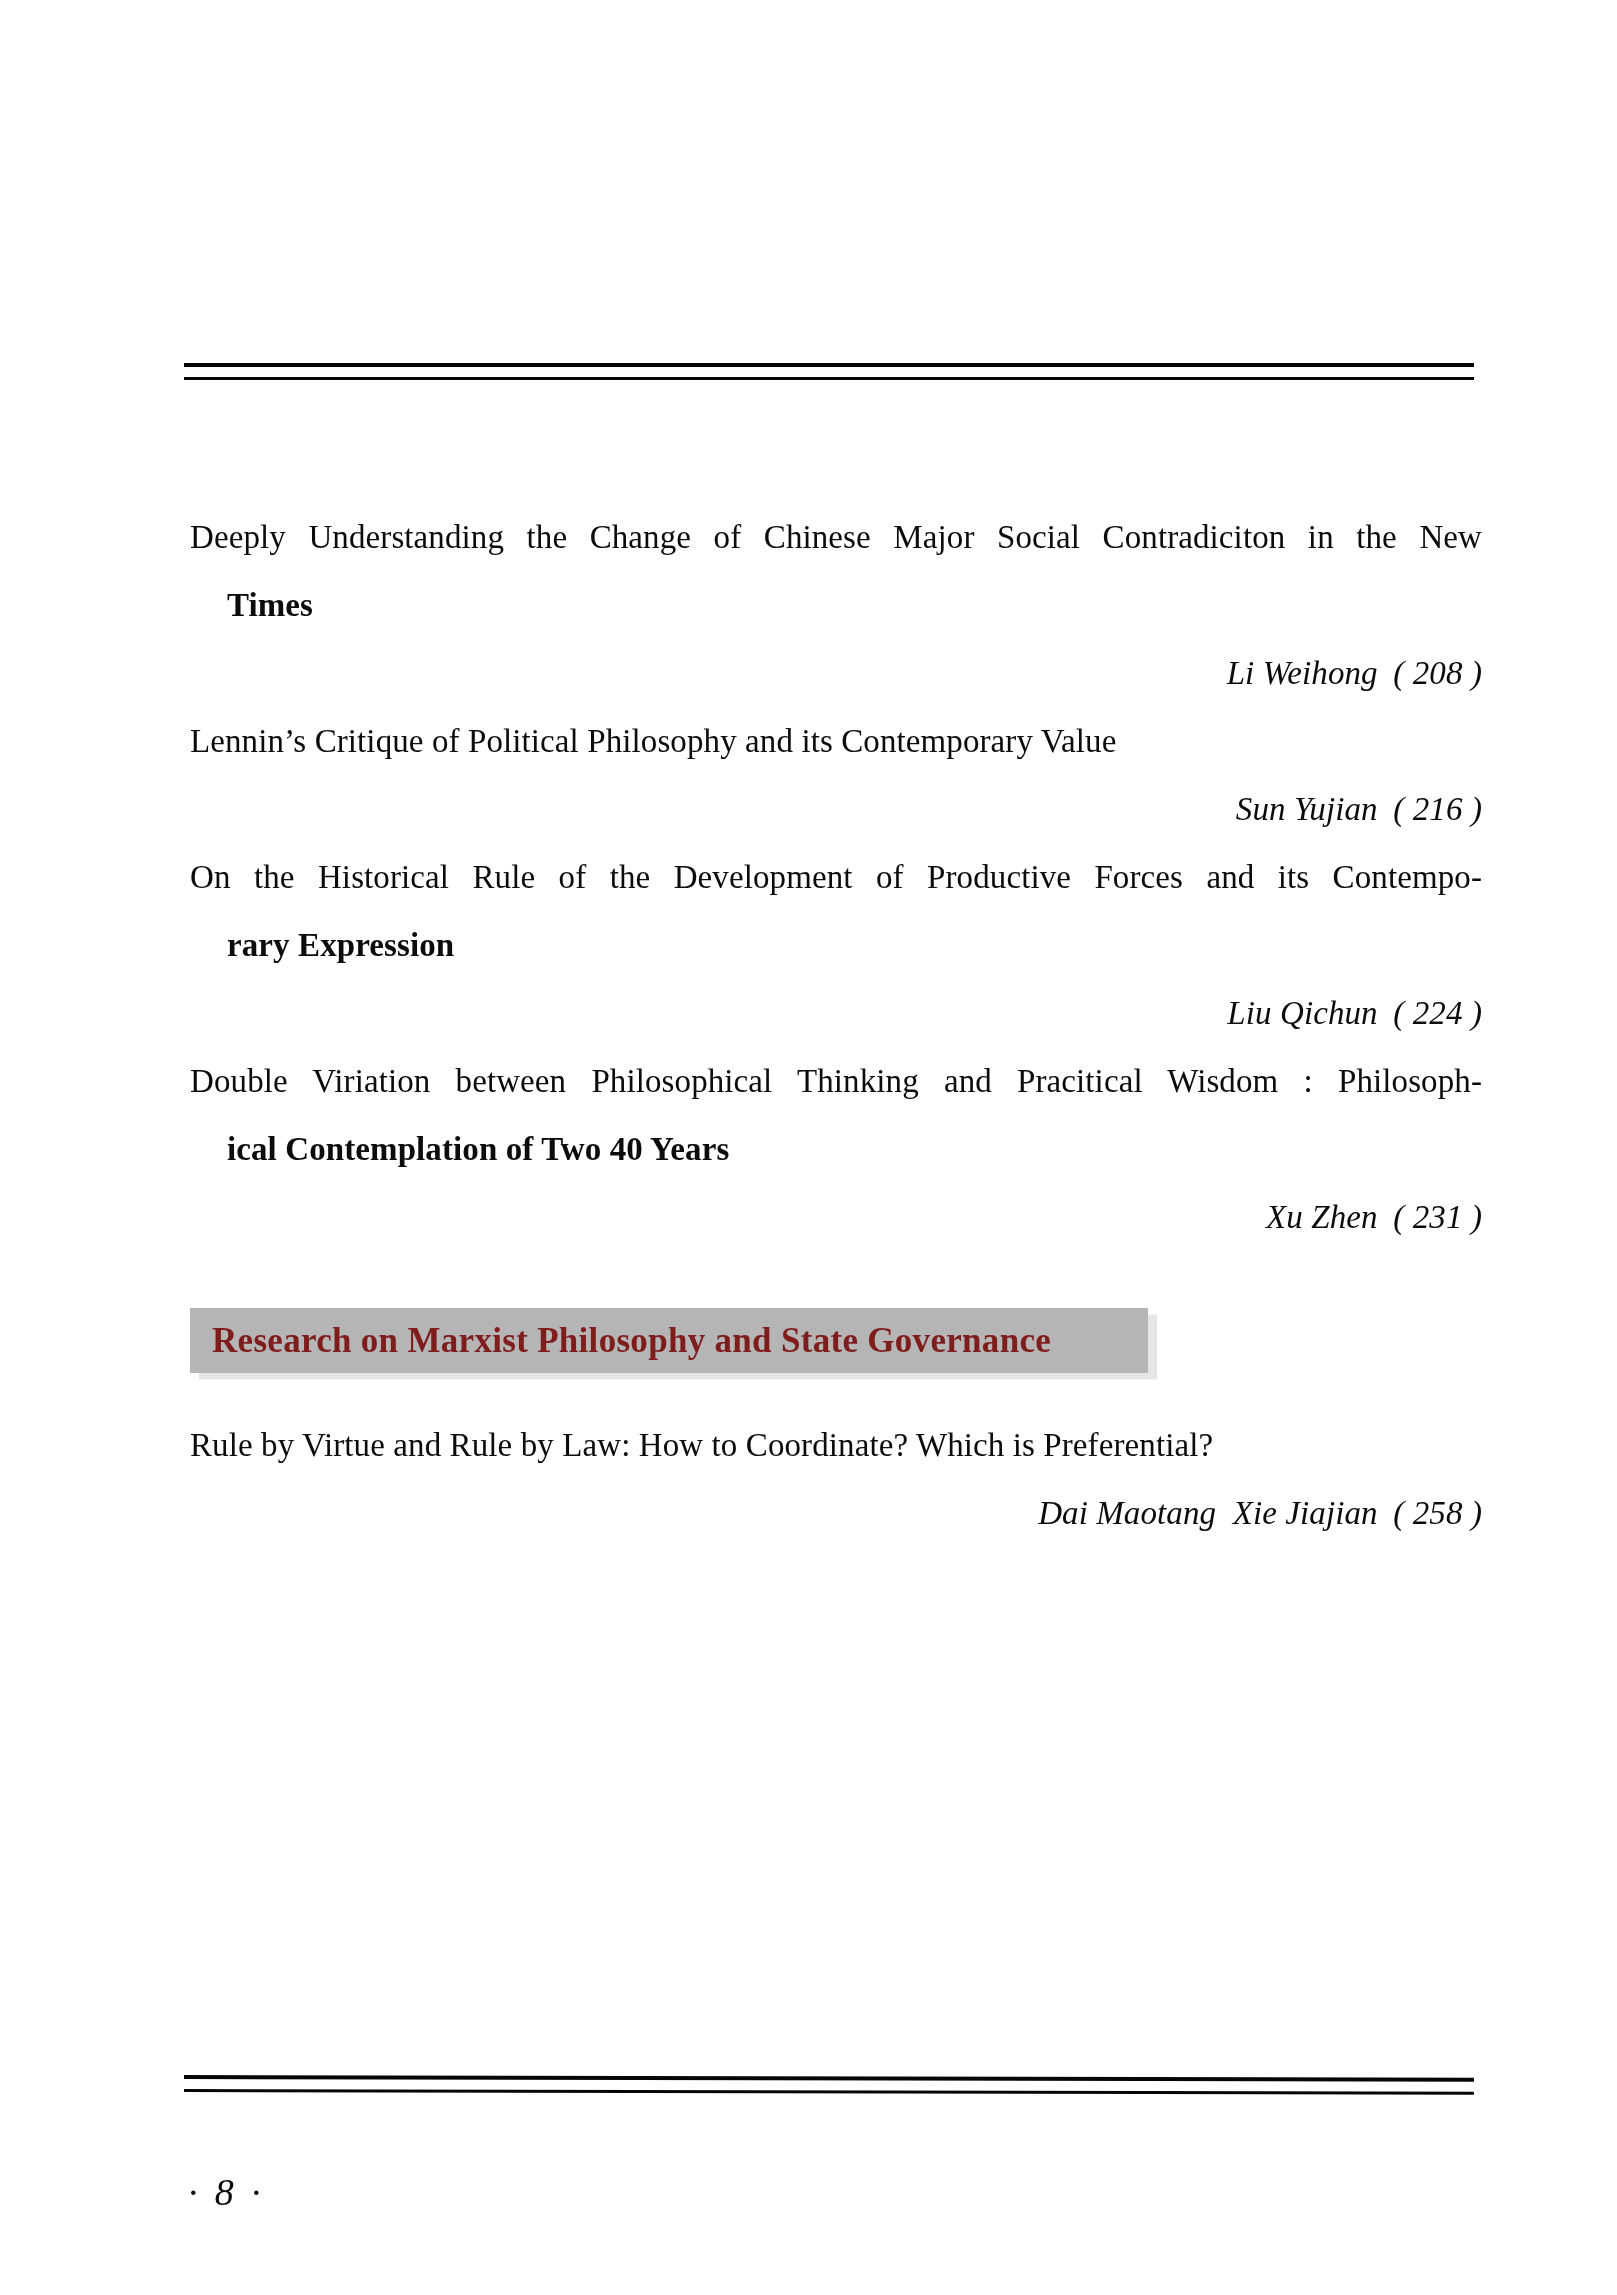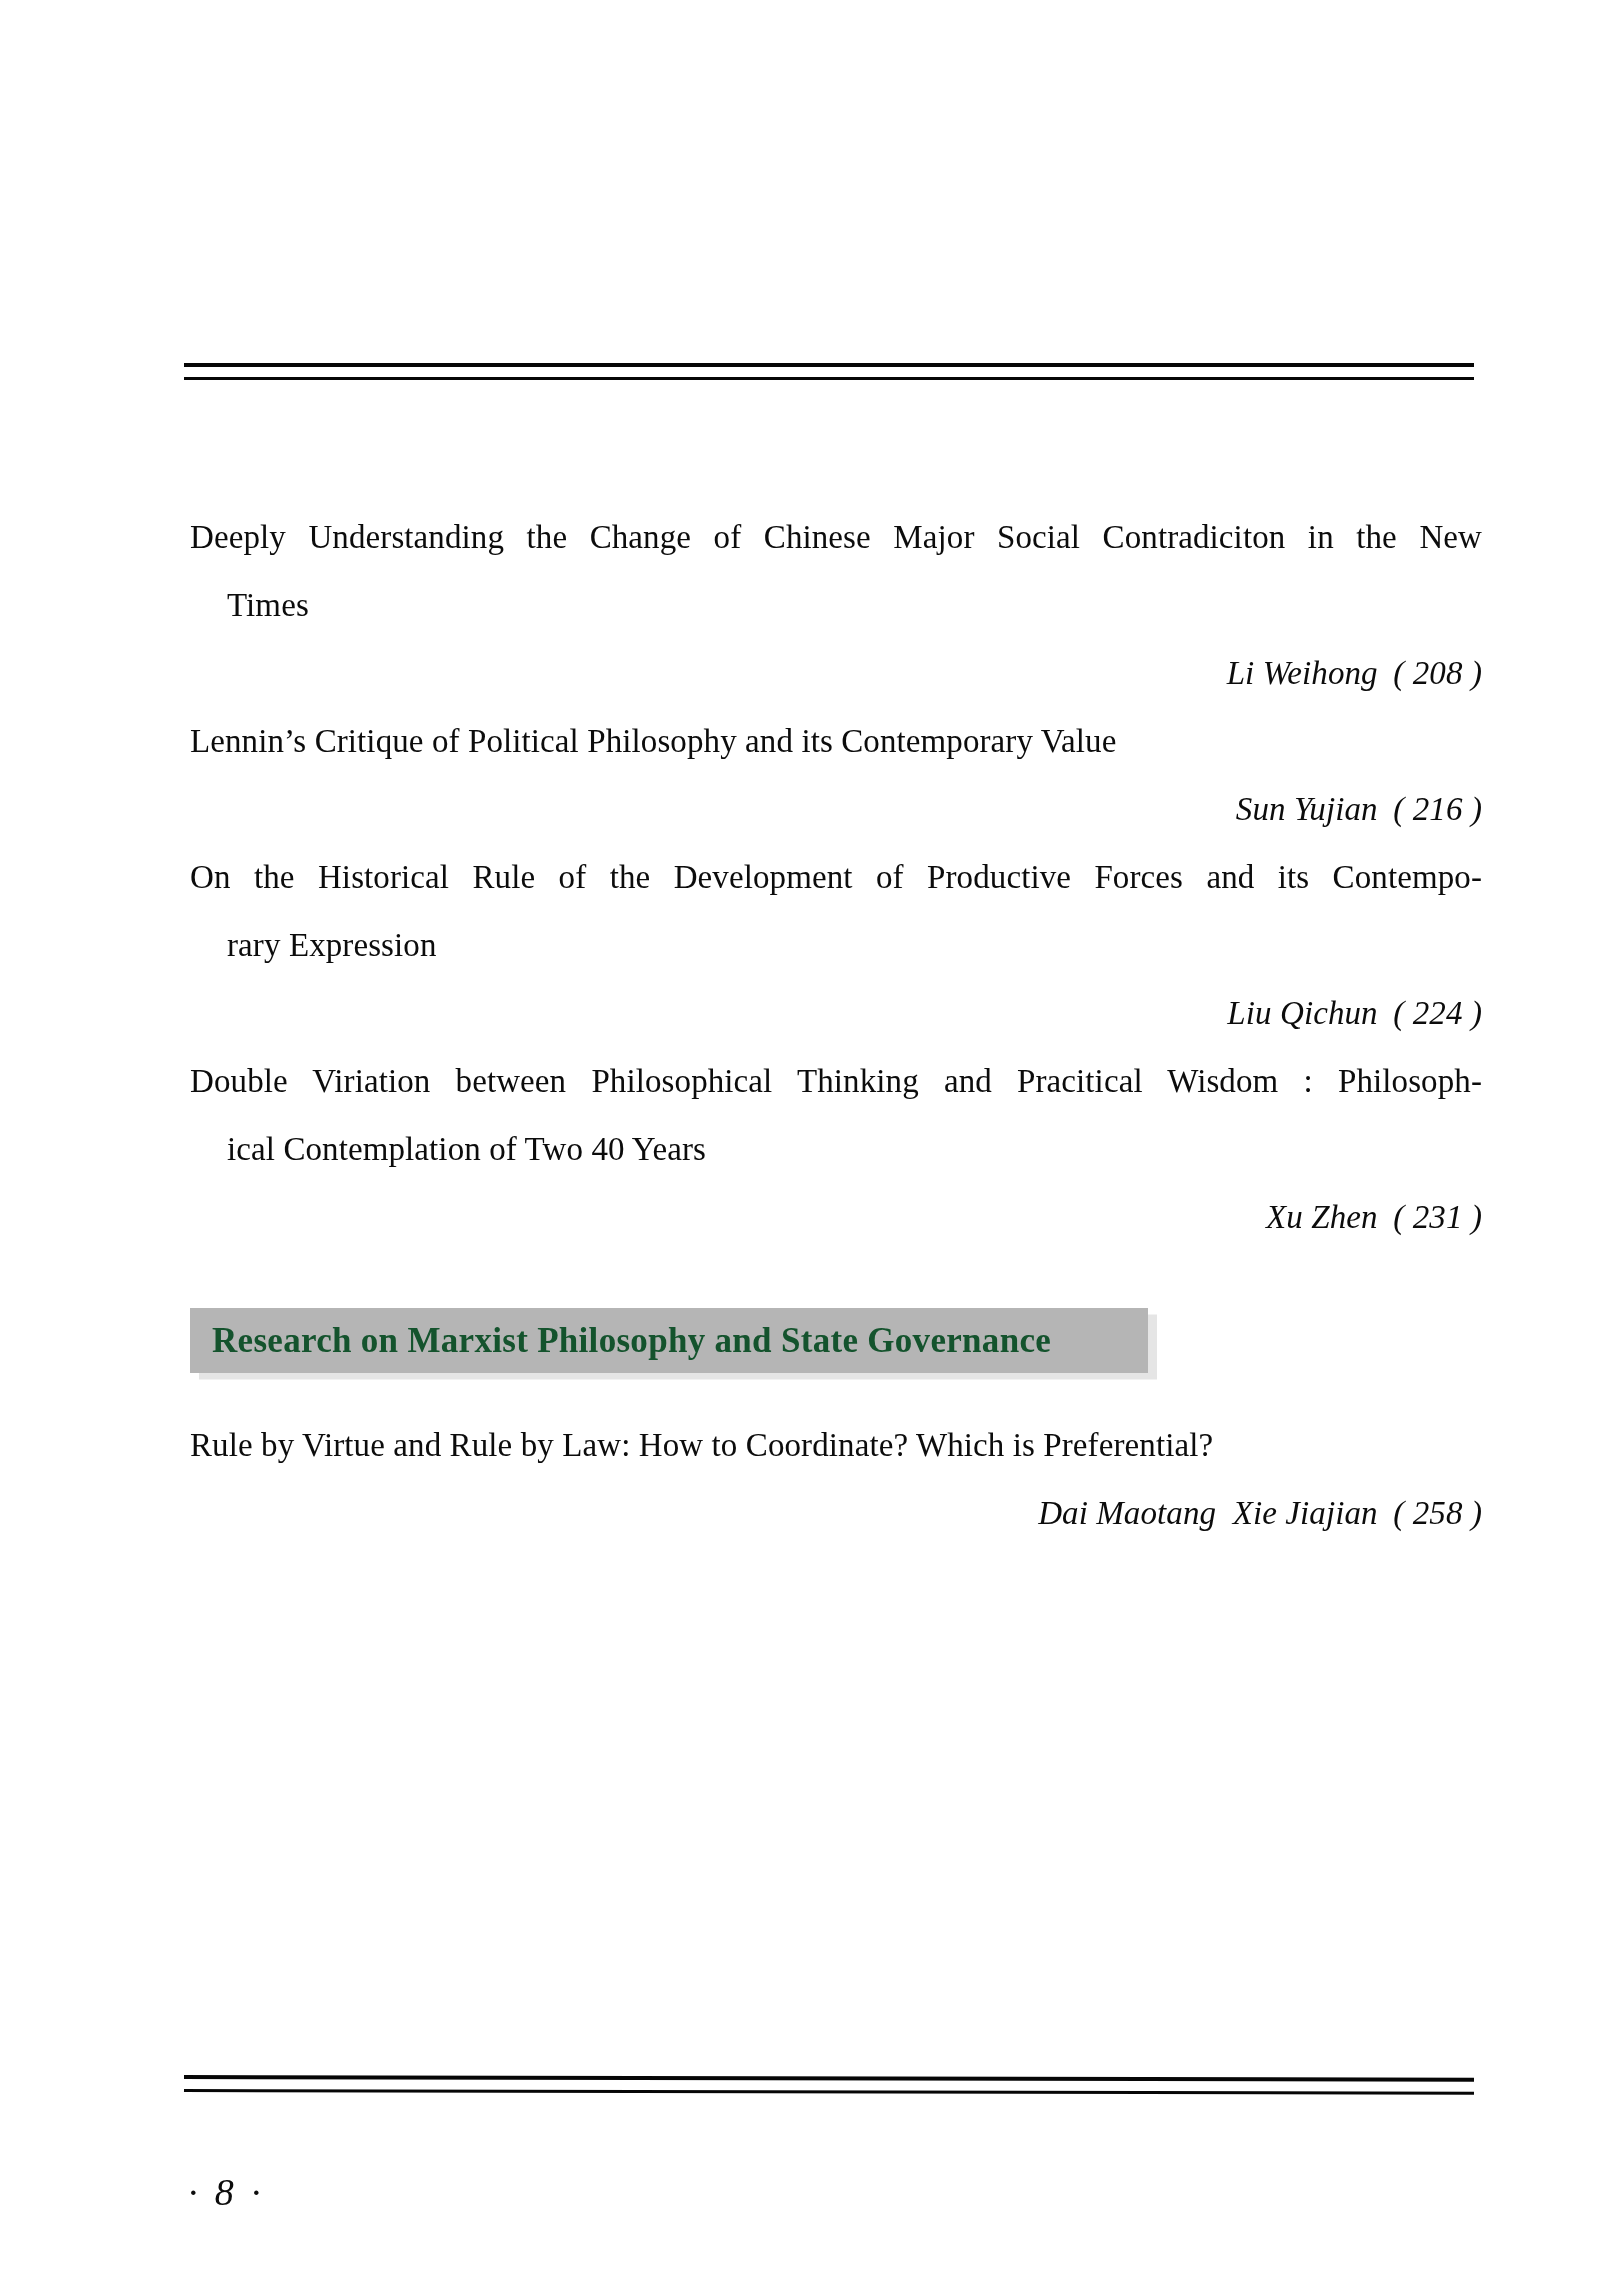--- a/index.html
+++ b/index.html
@@ -27,39 +27,39 @@
     position: absolute;
     left: 190px;
     top: 503px;
     width: 1292px;
     font-size: 33px;
     line-height: 68px;
     letter-spacing: 0.1px;
   }
   .tline { text-align: left; }
   .tline.justify { text-align: justify; text-align-last: justify; }
-  .tline.cont { padding-left: 37px; }
+  .tline.cont { padding-left: 37px; font-weight: bold; }
   .aline { text-align: right; font-style: italic; }
   .aline .pg { margin-left: 15.6px; }
   .secbar {
     margin-top: 57px;
     margin-bottom: 38px;
     width: 958px;
     height: 65px;
     background: #b5b5b5;
     box-shadow: 9px 6.5px 0 rgba(0,0,0,0.10);
     display: flex;
     align-items: center;
     box-sizing: border-box;
     padding-left: 22px;
   }
   .secbar .seclabel {
     font-size: 35px;
     font-weight: bold;
-    color: #14532d;
+    color: #7f1d1d;
     line-height: 1;
     letter-spacing: 0.3px;
   }
   .pagenum {
     position: absolute;
     left: 188px;
     top: 2170px;
     font-size: 38px;
     font-style: italic;
     letter-spacing: 3.9px;

